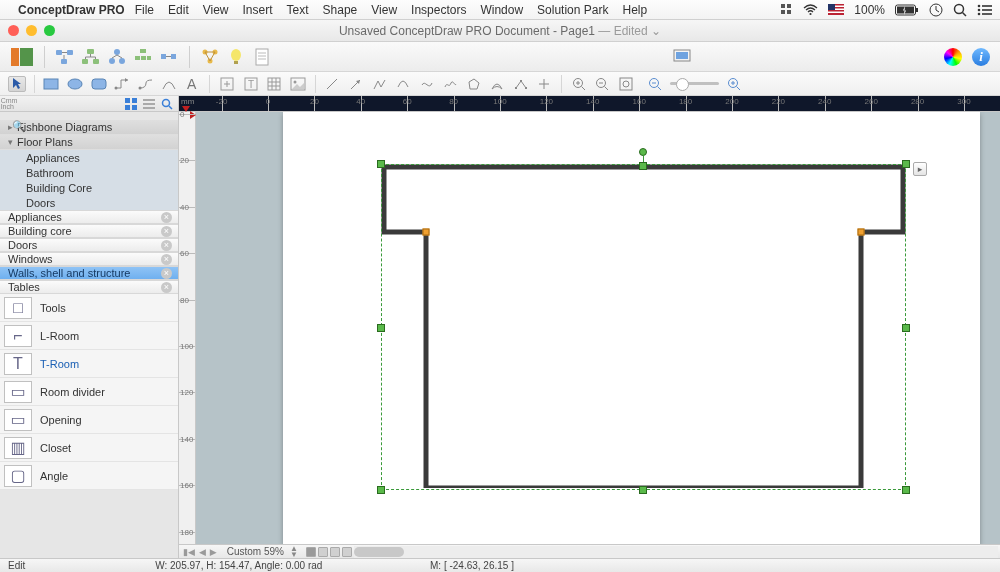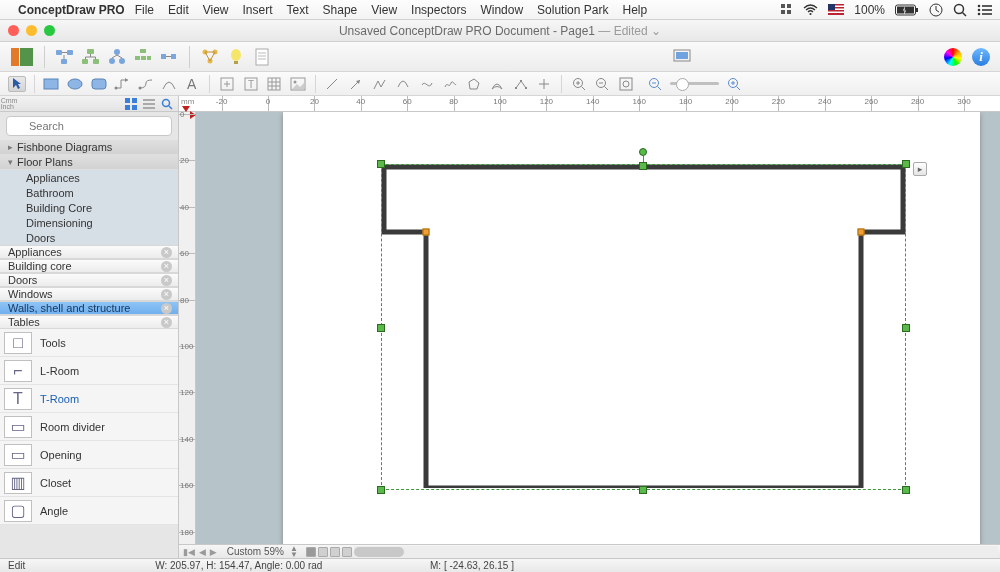--- a/index.html
+++ b/index.html
@@ -31,21 +31,21 @@
 .toolbar2 .btn.blue { color:#2a7ad0; }
 .toolbar2 .sep { width:1px; height:18px; background:#d6d6d6; margin:0 2px;}
 .toolbar2 .spacer { flex:1;}
 .zoom-slider { width:50px; height:3px; background:#c0c0c0; border-radius:2px; position:relative;}
 .zoom-slider::after{content:""; position:absolute; left:6px; top:-4px; width:11px; height:11px; border-radius:50%; background:#fff; border:1px solid #aaa;}
 
 .subbar { height:16px; display:flex; align-items:stretch; border-bottom:1px solid #c8c8c8; background:#e8e8e8;}
 .subbar .left-ctrl { width:179px; display:flex; align-items:center; justify-content:flex-end; gap:4px; padding-right:4px; background:linear-gradient(#f2f2f2,#e4e4e4); border-right:1px solid #c8c8c8;}
 .subbar .ctrl-ico { width:14px; height:12px; color:#888; display:flex; align-items:center; justify-content:center;}
 .subbar .ctrl-ico.blue { color:#1a73e8; }
-.subbar .ruler-h { flex:1; position:relative; background:#ffffff; font-size:8px; color:#777; }
+.subbar .ruler-h { flex:1; position:relative; background:#0f172a; font-size:8px; color:#777; }
 .subbar .mm { position:absolute; left:2px; top:1px; font-size:8px; color:#888; }
 .tick { position:absolute; top:0; bottom:0; width:1px; background:#bbb;}
 .ticklbl{ position:absolute; top:1px; font-size:8px; color:#777; transform:translateX(-50%);}
 .marker-tri { position:absolute; top:10px; width:0; height:0; border-left:4px solid transparent; border-right:4px solid transparent; border-top:6px solid #c02020; transform:translateX(-50%);}
 
 .main { position:absolute; top:112px; left:0; right:0; bottom:14px; display:flex; }
 .sidebar { width:179px; background:#e6e6e6; border-right:1px solid #c8c8c8; display:flex; flex-direction:column; overflow:hidden;}
 .search-wrap { padding:4px 6px; }
 .search { width:100%; height:20px; border-radius:4px; border:1px solid #c8c8c8; background:#fff; padding:0 6px 0 22px; font-size:11px; color:#999; position:relative;}
 .search-wrap { position:relative;}
@@ -505,36 +505,34 @@
       <div class="tick" style="left: 785px;"></div>
       <div class="ticklbl" style="left: 785px;">300</div>
     </div>
 </div>
 
 <div class="main">
 
   <div class="sidebar">
     <div class="search-wrap">
       <span class="mag">🔍</span>
-      <input class="search" placeholder="Search" style="">
     </div>
     <div class="tree" id="tree">
       <div class="grp">
           <span class="arrow">▸</span>
           <span>Fishbone Diagrams</span>
         </div>
       <div class="grp">
           <span class="arrow">▾</span>
           <span>Floor Plans</span>
         </div>
       <div class="sublist" id="floorSubs">
           <div class="sub">Appliances</div>
           <div class="sub">Bathroom</div>
           <div class="sub">Building Core</div>
-          <div class="sub">Dimensioning</div>
           <div class="sub">Doors</div>
         </div>
     </div>
     <div class="shapetabs" id="shapeTabs">
         <div class="shapetab">
           <span>Appliances</span>
           <span class="close">×</span>
         </div>
         <div class="shapetab">
           <span>Building core</span>

